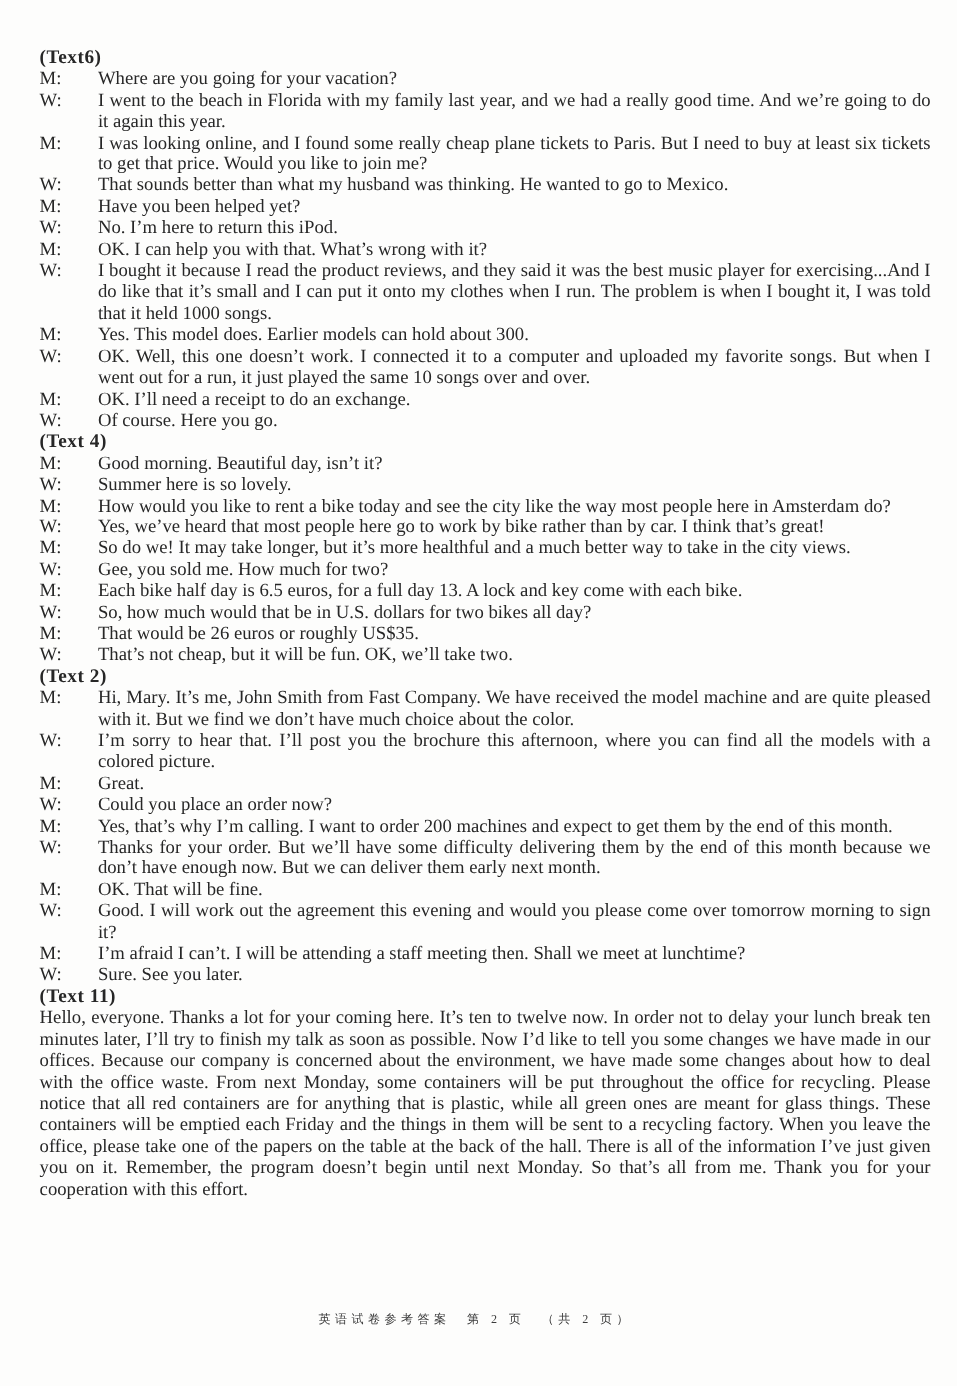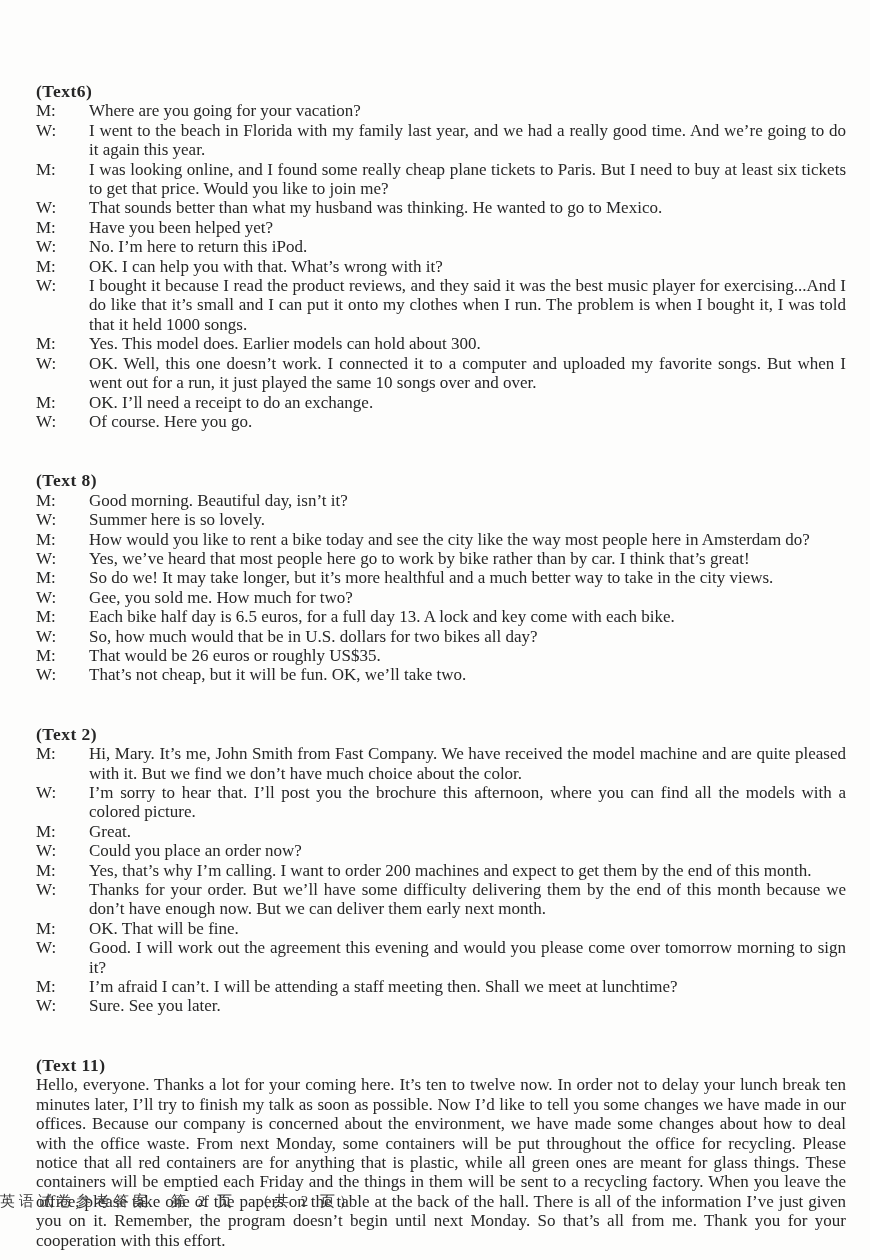--- a/index.html
+++ b/index.html
@@ -17,41 +17,41 @@
     left: 36px;
     top: 42px;
     width: 810px;
     font-size: 17px;
     line-height: 19.4px;
   }
   .heading {
     font-weight: 700;
     font-size: 17.5px;
     letter-spacing: 0.5px;
-    margin-top: 40px;
   }
   .line {
     position: relative;
     padding-left: 53px;
     text-align: justify;
   }
   .speaker {
     position: absolute;
     left: 0;
     top: 0;
   }
   .para {
     text-align: justify;
   }
   .footer {
     position: absolute;
     left: 0;
     width: 865px;
     top: 1192px;
-    font-size: 15px;
+    text-align: center;
+    font-size: 11px;
     letter-spacing: 4px;
     color: #3a3a3a;
   }
 </style>
 </head>
 <body>
 
 <div class="page">
   <div class="content">
       <div class="heading">(Text6)</div>
@@ -60,21 +60,21 @@
       <div class="line"><span class="speaker">M:</span>I was looking online, and I found some really cheap plane tickets to Paris. But I need to buy at least six tickets to get that price. Would you like to join me?</div>
       <div class="line"><span class="speaker">W:</span>That sounds better than what my husband was thinking. He wanted to go to Mexico.</div>
       <div class="line"><span class="speaker">M:</span>Have you been helped yet?</div>
       <div class="line"><span class="speaker">W:</span>No. I’m here to return this iPod.</div>
       <div class="line"><span class="speaker">M:</span>OK. I can help you with that. What’s wrong with it?</div>
       <div class="line"><span class="speaker">W:</span>I bought it because I read the product reviews, and they said it was the best music player for exercising...And I do like that it’s small and I can put it onto my clothes when I run. The problem is when I bought it, I was told that it held 1000 songs.</div>
       <div class="line"><span class="speaker">M:</span>Yes. This model does. Earlier models can hold about 300.</div>
       <div class="line"><span class="speaker">W:</span>OK. Well, this one doesn’t work. I connected it to a computer and uploaded my favorite songs. But when I went out for a run, it just played the same 10 songs over and over.</div>
       <div class="line"><span class="speaker">M:</span>OK. I’ll need a receipt to do an exchange.</div>
       <div class="line"><span class="speaker">W:</span>Of course. Here you go.</div>
-      <div class="heading">(Text 8)</div>
+      <div class="heading">(Text 4)</div>
       <div class="line"><span class="speaker">M:</span>Good morning. Beautiful day, isn’t it?</div>
       <div class="line"><span class="speaker">W:</span>Summer here is so lovely.</div>
       <div class="line"><span class="speaker">M:</span>How would you like to rent a bike today and see the city like the way most people here in Amsterdam do?</div>
       <div class="line"><span class="speaker">W:</span>Yes, we’ve heard that most people here go to work by bike rather than by car. I think that’s great!</div>
       <div class="line"><span class="speaker">M:</span>So do we! It may take longer, but it’s more healthful and a much better way to take in the city views.</div>
       <div class="line"><span class="speaker">W:</span>Gee, you sold me. How much for two?</div>
       <div class="line"><span class="speaker">M:</span>Each bike half day is 6.5 euros, for a full day 13. A lock and key come with each bike.</div>
       <div class="line"><span class="speaker">W:</span>So, how much would that be in U.S. dollars for two bikes all day?</div>
       <div class="line"><span class="speaker">M:</span>That would be 26 euros or roughly US$35.</div>
       <div class="line"><span class="speaker">W:</span>That’s not cheap, but it will be fun. OK, we’ll take two.</div>

